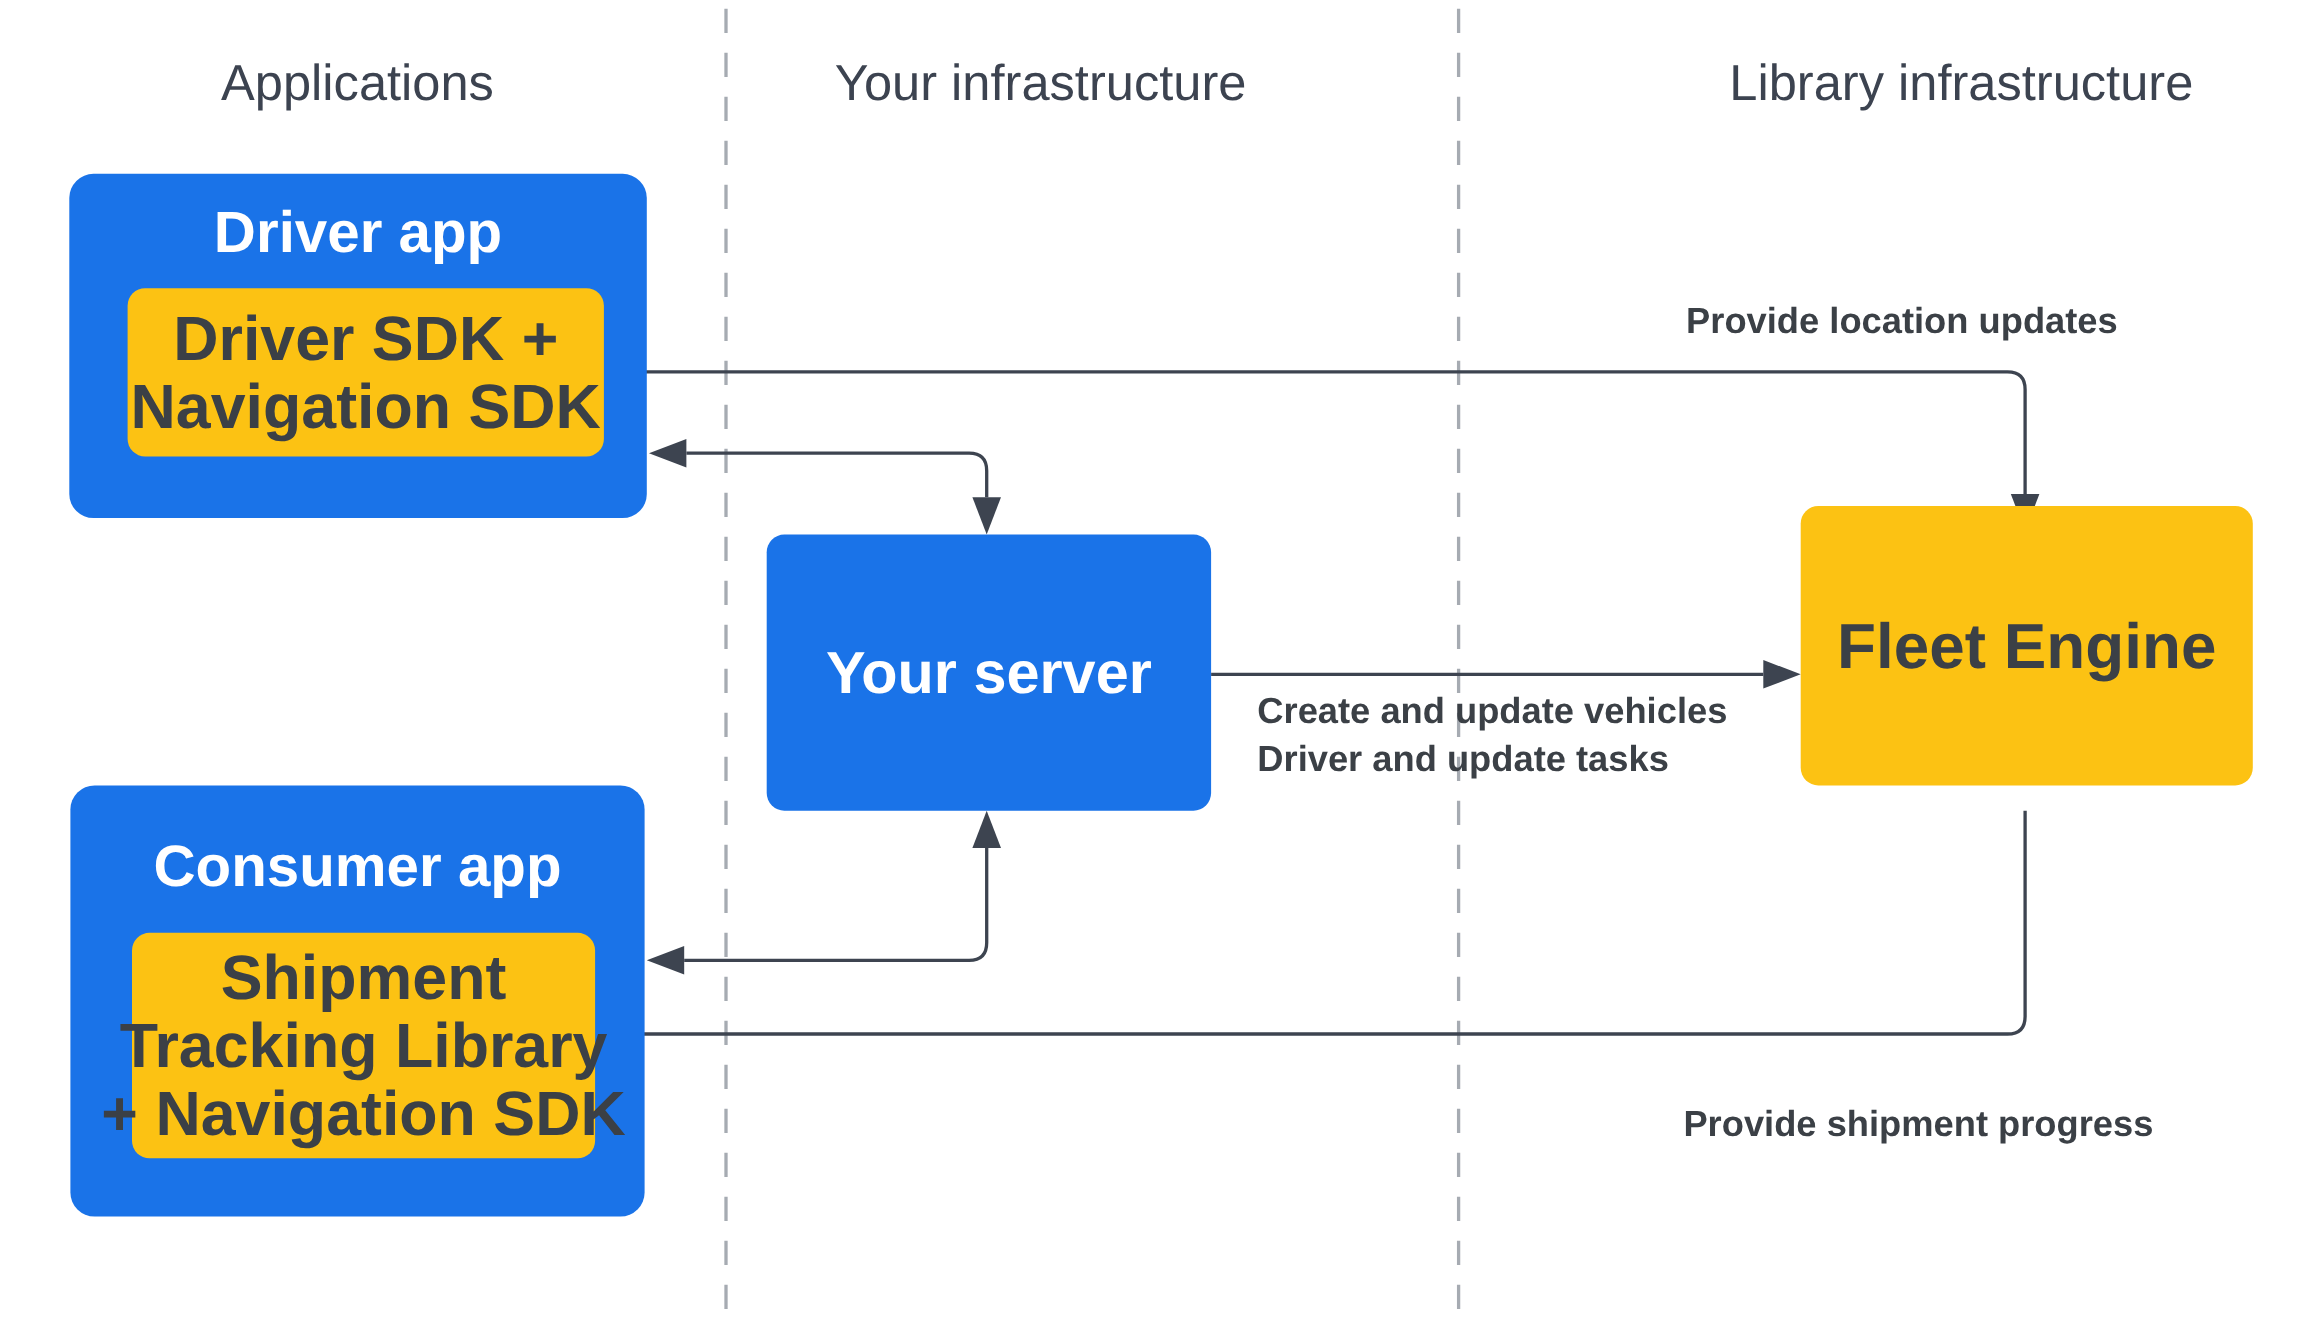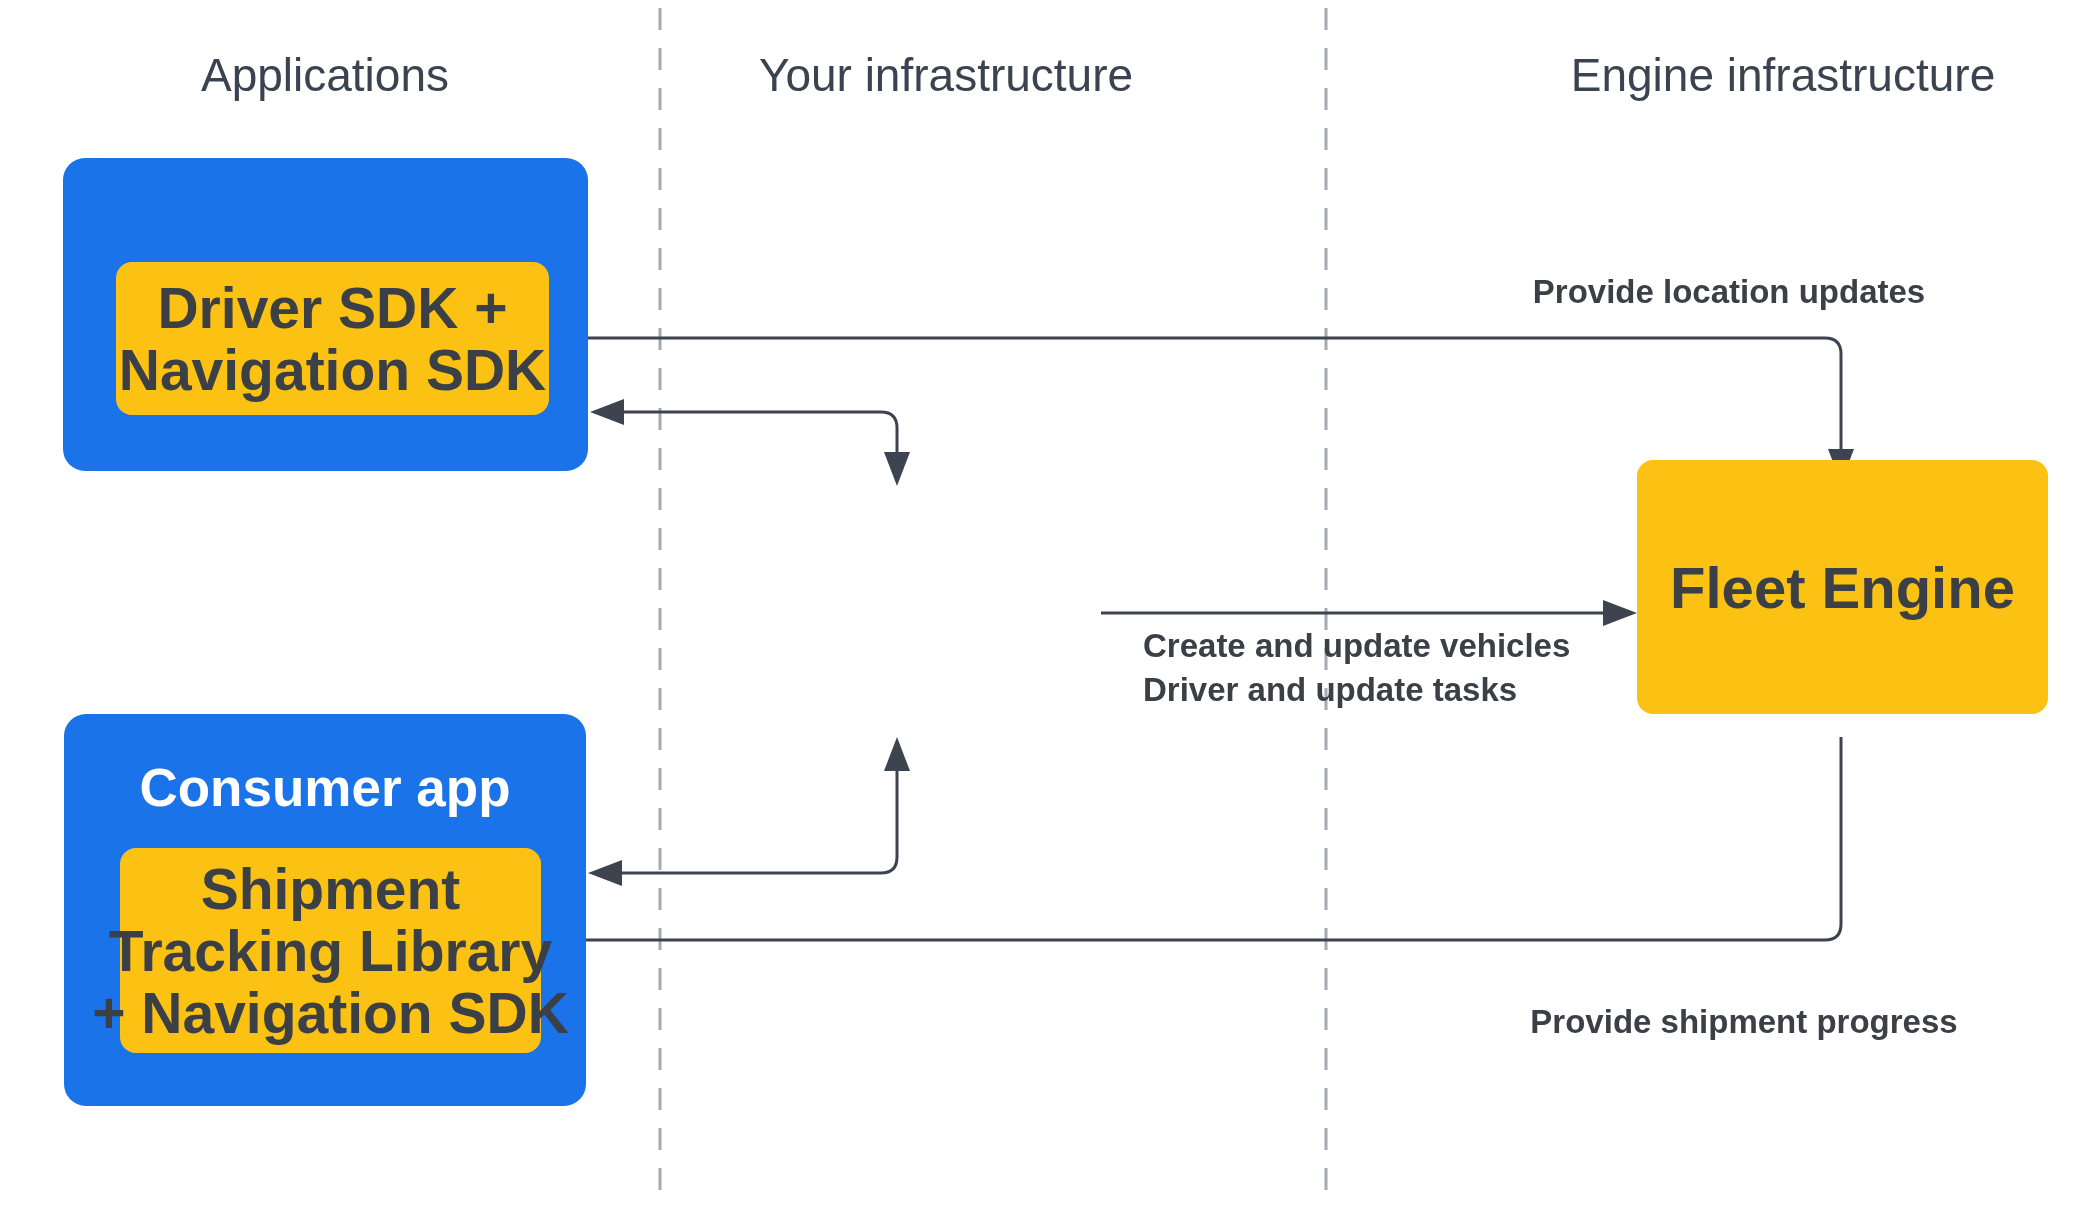--- a/index.html
+++ b/index.html
@@ -71,36 +71,40 @@
     <path class="edge" d="M897,771 V857 Q897,873 881,873 H622"></path>
     <path class="head" d="M897,737 L884,771 L910,771 Z"></path>
     <path class="head" d="M588,873 L622,860 L622,886 Z"></path>
 
     <path class="edge" d="M1841,737 V924 Q1841,940 1825,940 H575"></path>
     <path class="head" d="M541,940 L575,927 L575,953 Z"></path>
   </svg>
 
   <div class="abs col-header" style="left:75px;top:47px;">Applications</div>
   <div class="abs col-header" style="left:696px;top:47px;">Your infrastructure</div>
-  <div class="abs col-header" style="left:1533px;top:47px;">Engine infrastructure</div>
+  <div class="abs col-header" style="left:1533px;top:47px;">Library infrastructure</div>
 
   <div class="abs node-blue" style="left:63px;top:158px;width:525px;height:313px;"></div>
+  <div class="abs node-title" style="left:63px;top:182px;width:525px;">Driver app</div>
   <div class="abs node-yellow" style="left:116px;top:262px;width:433px;height:153px;">
     <div class="sdk-line">Driver SDK +</div>
     <div class="sdk-line">Navigation SDK</div>
   </div>
 
   <div class="abs node-blue" style="left:64px;top:714px;width:522px;height:392px;"></div>
   <div class="abs node-title" style="left:64px;top:758px;width:522px;">Consumer app</div>
   <div class="abs node-yellow" style="left:120px;top:848px;width:421px;height:205px;">
     <div class="sdk-line">Shipment</div>
     <div class="sdk-line">Tracking Library</div>
     <div class="sdk-line">+ Navigation SDK</div>
   </div>
 
+  <div class="abs node-blue center-title" style="left:697px;top:486px;width:404px;height:251px;border-radius:16px;">
+    <span>Your server</span>
+  </div>
 
   <div class="abs node-yellow fleet-title" style="left:1637px;top:460px;width:411px;height:254px;">
     <span>Fleet Engine</span>
   </div>
 
   <div class="abs edge-label centered" style="left:1429px;top:270px;width:600px;">Provide location updates</div>
 
   <div class="abs edge-label" style="left:1143px;top:624px;">
     <div>Create and update vehicles</div>
     <div>Driver and update tasks</div>

